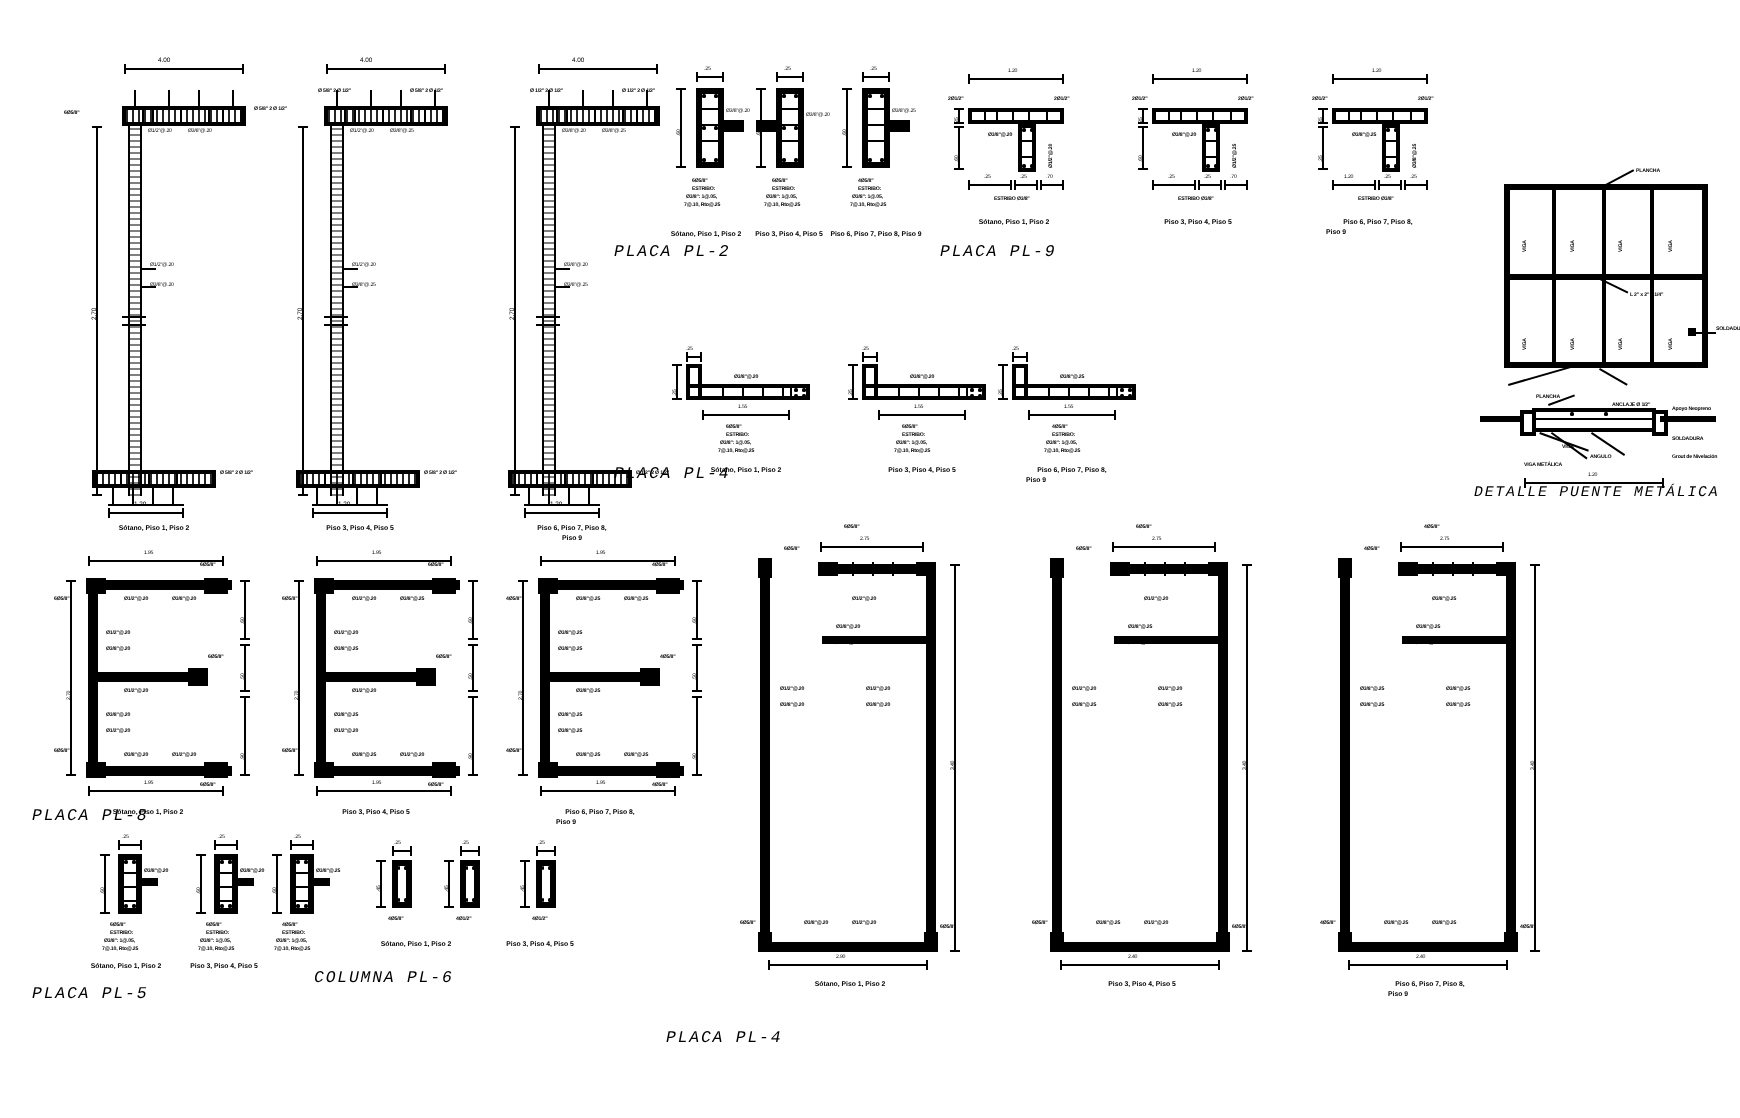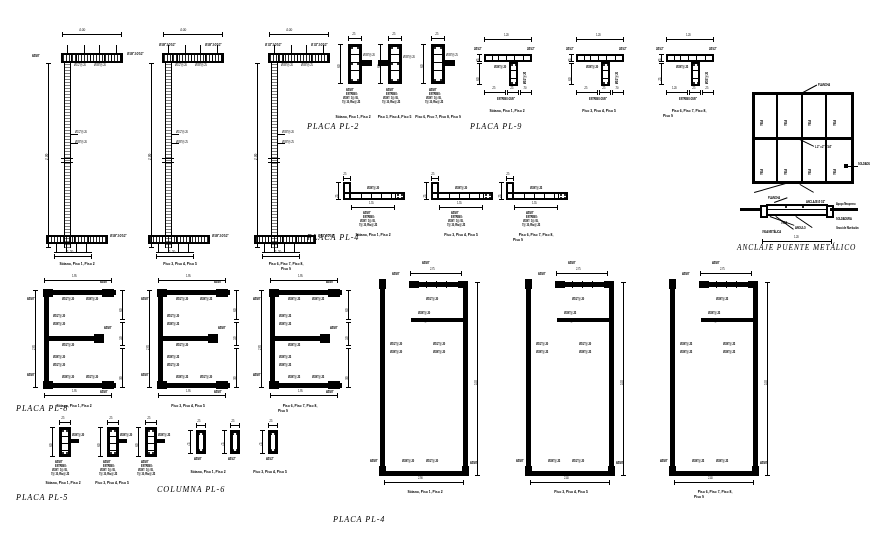--- a/index.html
+++ b/index.html
@@ -25,21 +25,21 @@
   .dashv{position:absolute;
      background:repeating-linear-gradient(0deg,#000 0 2px,transparent 2px 4px);width:1px;}
 
   
   .t{position:absolute;font-size:2.6px;line-height:1.18;letter-spacing:-.1px;
      white-space:nowrap;color:#000;font-family:"Liberation Sans",sans-serif;}
   .t3{position:absolute;font-size:3.2px;line-height:1.15;white-space:nowrap;}
   .tb{font-weight:bold;}
   .vt{transform-origin:0 0;transform:rotate(-90deg);}
   .title{position:absolute;font-size:8.2px;font-style:italic;letter-spacing:.9px;
-         white-space:nowrap;font-family:Liberation Serif, serif;}
+         white-space:nowrap;font-family:Liberation Mono, monospace;}
   .cap{position:absolute;font-size:3.4px;white-space:nowrap;text-align:center;
        font-weight:bold;}
   .ctr{text-align:center;}
 
   
   .dim{position:absolute;height:1px;background:#000;}
   .dim::before,.dim::after{content:"";position:absolute;top:-2px;width:1px;height:5px;background:#000;}
   .dim::before{left:0;}
   .dim::after{right:0;}
   .dimv{position:absolute;width:1px;background:#000;}
@@ -510,21 +510,21 @@
       <div class="t tb" style="left:41px;top:26px;">VIGA</div>
       <div class="t tb" style="left:55px;top:31px;">ANGULO</div>
       <div class="t tb" style="left:22px;top:35px;">VIGA METÁLICA</div>
       <div class="t tb" style="left:96px;top:22px;">SOLDADURA</div>
       <div class="t tb" style="left:96px;top:31px;">Grout de Nivelación</div>
       <div class="leader" style="left:14px;top:-4px;width:40px;transform:rotate(-16deg);"></div>
       <div class="t tb" style="left:52px;top:-14px;">PLANCHA</div>
       <div class="dim" style="left:22px;top:45px;width:70px;"></div>
       <div class="t" style="left:54px;top:40px;">1.20</div>
     </div>
-    <div class="title" style="left:737px;top:243px;font-size:7.4px;">ANCLAJE PUENTE METÁLICO</div>
+    <div class="title" style="left:737px;top:243px;font-size:7.4px;">DETALLE PUENTE METÁLICA</div>
   </div>
 
   <div class="abs" style="left:0;top:0;">
 
     <div class="abs" style="left:36px;top:282px;">
       <div class="dim" style="left:8px;top:-2px;width:68px;"></div>
       <div class="t" style="left:36px;top:-7px;">1.95</div>
       <div class="fill" style="left:8px;top:8px;width:72px;height:5px;"></div>
       <div class="fill" style="left:8px;top:101px;width:72px;height:5px;"></div>
       <div class="fill" style="left:8px;top:8px;width:5px;height:98px;"></div>

